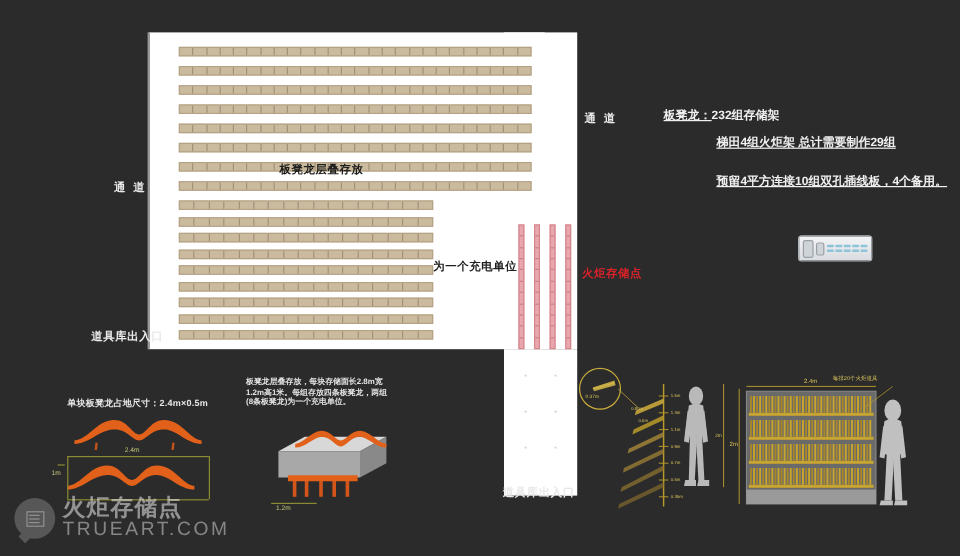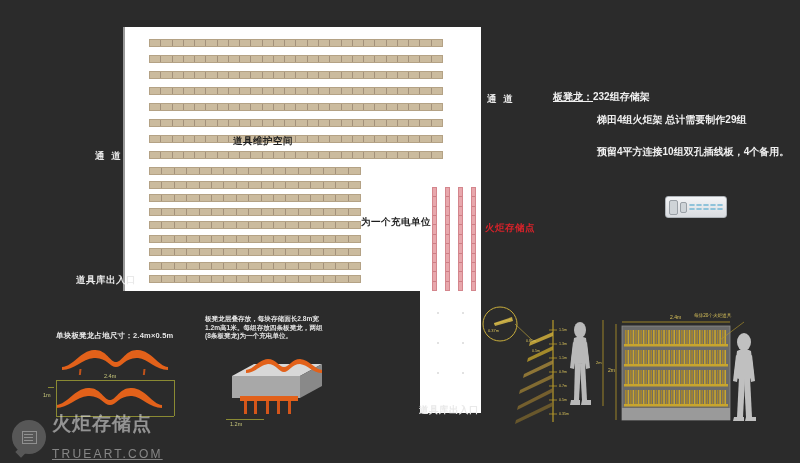--- a/index.html
+++ b/index.html
@@ -77,21 +77,21 @@
 
   
   .tail-dot{position:absolute;width:2px;height:2px;background:#d8d8d8;border-radius:50%;}
 
   
   .info{
     position:absolute;left:553px;top:85px;width:245px;
     font-size:10px;line-height:23px;color:#f0f0f0;font-weight:bold;
   }
   .info .ln{white-space:nowrap;}
-  .info .ind{padding-left:44px;}
+  .info .ind{padding-left:44px;text-decoration:underline;}
   .info .gap{height:9px;}
   .lbl-k{display:inline-block;text-decoration:underline;}
 
   
   .powerstrip{
     position:absolute;left:665px;top:196px;width:62px;height:22px;
     background:linear-gradient(#f3f4f6,#d9dce0);
     border:1px solid #aeb3b8;border-radius:3px;
     box-sizing:border-box;
     display:flex;align-items:center;padding:2px 3px;gap:2px;
@@ -135,21 +135,21 @@
   .wm-badge:after{
     content:"";position:absolute;left:5px;bottom:-2px;width:8px;height:8px;
     background:#7c7c7c;transform:rotate(45deg);
   }
   .wm-badge span{
     width:15px;height:13px;border:1.6px solid #e4e4e4;box-sizing:border-box;position:relative;z-index:2;
   }
   .wm-badge span:before{content:"";position:absolute;left:1.5px;top:2px;width:9px;height:1.3px;background:#e4e4e4;box-shadow:0 3px 0 #e4e4e4,0 6px 0 #e4e4e4;}
   .wm-tx{line-height:1;}
   .wm-cn{font-size:19px;font-weight:bold;color:#e9e9e9;letter-spacing:1px;}
-  .wm-en{font-size:12px;color:#cfcfcf;letter-spacing:2.2px;margin-top:15px;text-decoration:underline;}
+  .wm-en{font-size:16px;color:#cfcfcf;letter-spacing:2.2px;margin-top:1px;}
 </style>
 </head>
 <body>
 
 <div class="stage">
 
   <div class="plan-main"></div>
   <div class="plan-main-ext"></div>
   <div class="plan-tail"></div>
   <div class="plan-edge"></div>
@@ -603,21 +603,21 @@
         <div class="tcell"></div>
         <div class="tcell"></div>
         <div class="tcell"></div>
         <div class="tcell"></div>
         <div class="tcell"></div>
         <div class="tcell"></div>
         <div class="tcell"></div>
       </div>
     </div>
 
-  <div class="plan-label" style="left:233px;top:135px;">道具维护空间</div>
+  <div class="plan-label" style="left:233px;top:135px;">板凳龙层叠存放</div>
   <div class="plan-label" style="left:361px;top:216px;">为一个充电单位</div>
   <div class="plan-label red" style="left:485px;top:222px;">火炬存储点</div>
 
   <div class="outside-label" style="left:487px;top:93px;">通 道</div>
   <div class="outside-label" style="left:95px;top:150px;">通 道</div>
   <div class="outside-label tight" style="left:76px;top:274px;">道具库出入口</div>
   <div class="outside-label tight" style="left:419px;top:404px;">道具库出入口</div>
 
   <div class="tail-dot" style="left:437px;top:312px;"></div>
   <div class="tail-dot" style="left:462px;top:312px;"></div>

